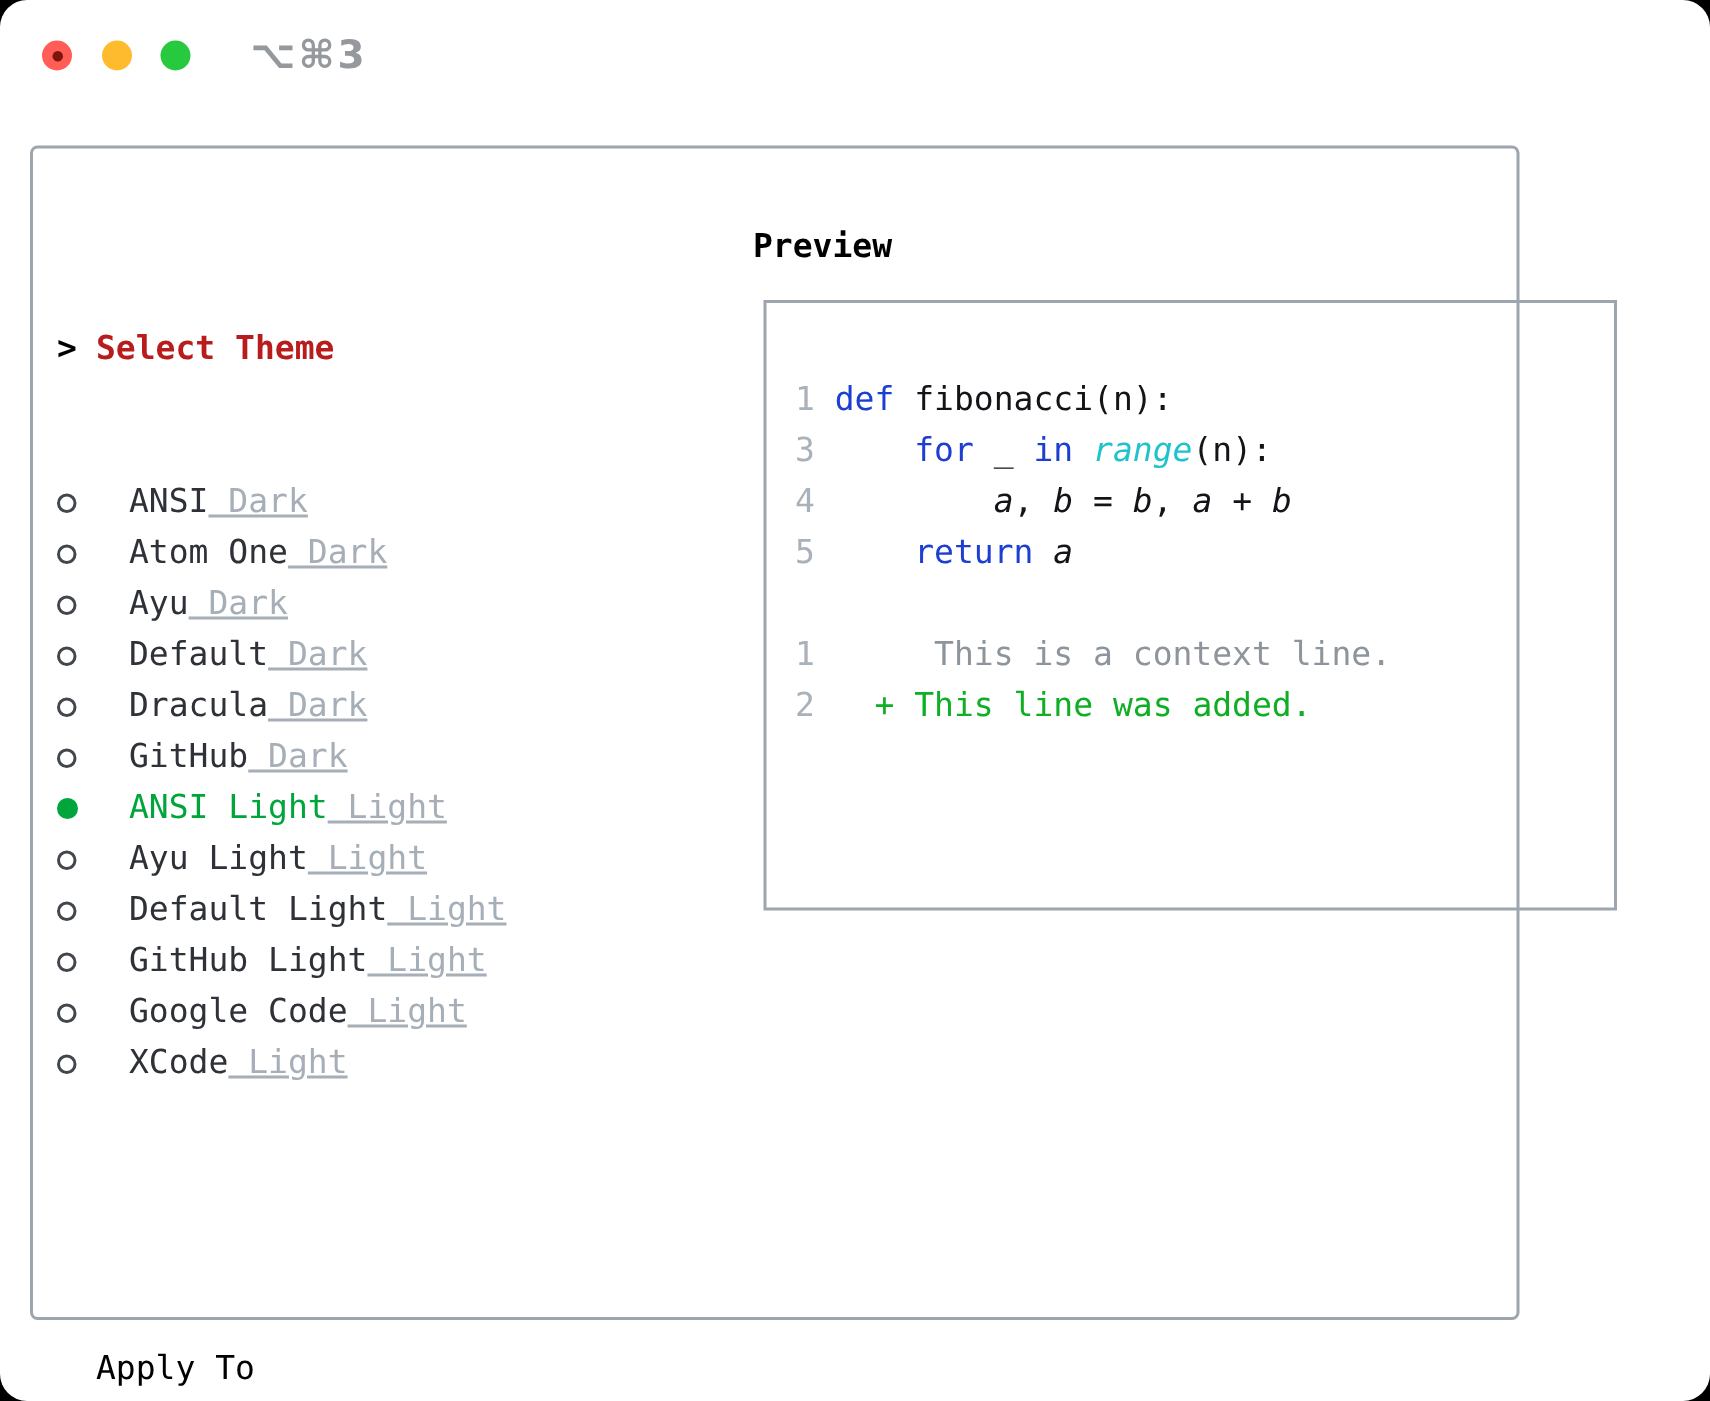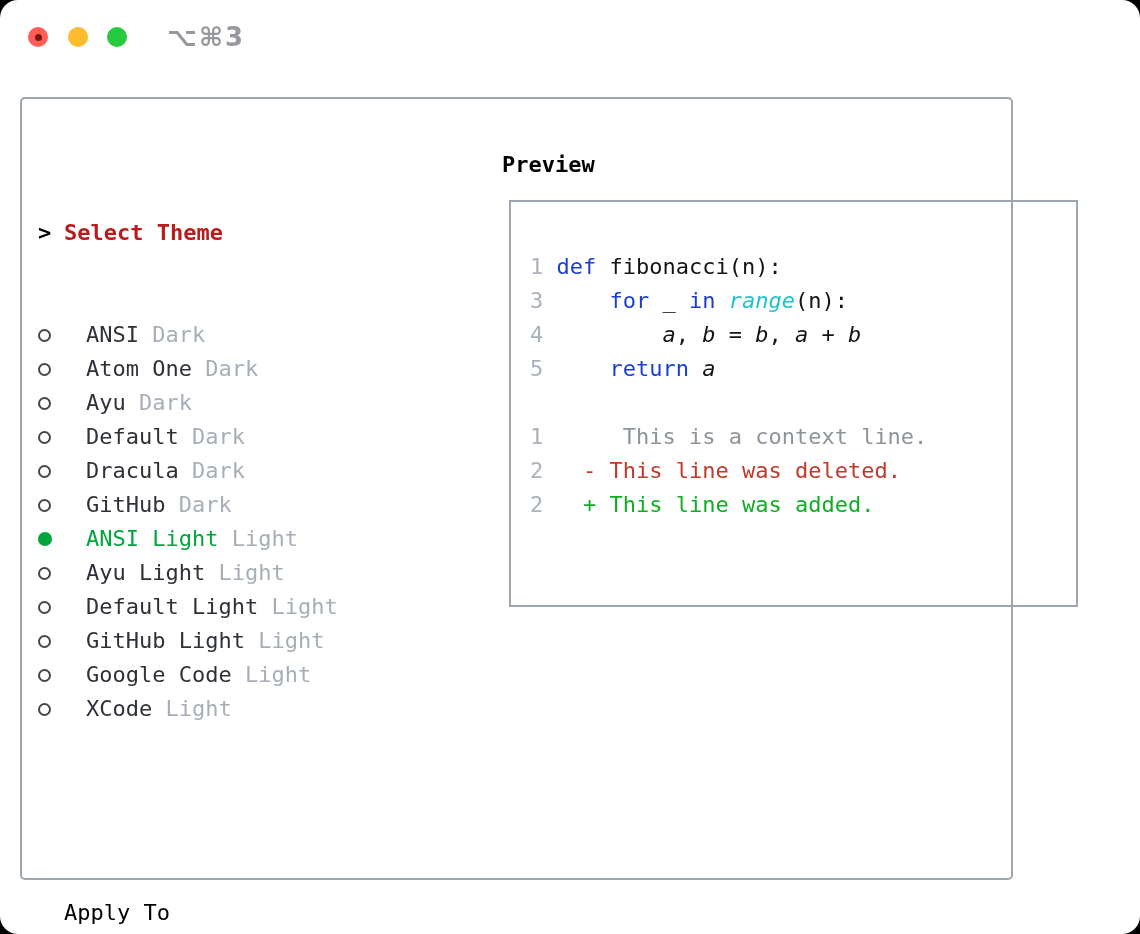--- a/index.html
+++ b/index.html
@@ -21,21 +21,21 @@
                border:2px solid var(--border);border-radius:5px;background:var(--win-bg,#fff);}
   .col-left{position:absolute;left:16px;top:49px;font-size:22px;line-height:34px;white-space:pre;}
   .row{display:flex;height:34px;align-items:center;}
   .marker{width:26px;flex:0 0 26px;display:flex;align-items:center;}
   .radio-off{width:13px;height:13px;border:2px solid #42474e;border-radius:50%;box-sizing:border-box;}
   .radio-on{width:14px;height:14px;border-radius:50%;background:var(--accent);}
   .hdr{font-weight:bold;color:#b91c1c;}
   .hdr-marker{font-weight:bold;color:#000;}
   .item-name{color:var(--item-text);margin-left:22px;}
   .item-name.sel{color:var(--accent);}
-  .item-tag{color:var(--muted);}
+  .item-tag{color:var(--muted);text-decoration:underline;}
   .subhdr{color:#000;}
   
   .preview-label{position:absolute;left:480px;top:49px;font-size:22px;line-height:34px;font-weight:bold;color:#000;text-align:right;}
   .preview-box{position:absolute;left:487px;top:101px;width:569px;height:407px;box-sizing:border-box;
                border:2px solid var(--border);padding:48px 0 0 19px;overflow:hidden;}
   .code-line{height:34px;line-height:34px;font-size:22px;white-space:pre;}
   .ln{color:var(--linenum);}
   .tk-plain{color:var(--code-text);}
   .tk-kw{color:var(--kw);}
   .tk-builtin{color:var(--builtin);font-style:italic;}
@@ -77,18 +77,17 @@
     </div>
 
     <div class="preview-label">Preview</div>
     <div class="preview-box" id="preview-box">
         <div class="code-line"><span class="ln">1</span><span class="tk-plain"> </span><span class="tk-kw">def</span><span class="tk-plain"> fibonacci(n):</span></div>
         <div class="code-line"><span class="ln">3</span><span class="tk-plain">     </span><span class="tk-kw">for</span><span class="tk-plain"> _ </span><span class="tk-kw">in</span><span class="tk-plain"> </span><span class="tk-builtin">range</span><span class="tk-plain">(n):</span></div>
         <div class="code-line"><span class="ln">4</span><span class="tk-plain">         </span><span class="tk-var">a</span><span class="tk-plain">, </span><span class="tk-var">b</span><span class="tk-plain"> = </span><span class="tk-var">b</span><span class="tk-plain">, </span><span class="tk-var">a</span><span class="tk-plain"> + </span><span class="tk-var">b</span></div>
         <div class="code-line"><span class="ln">5</span><span class="tk-plain">     </span><span class="tk-kw">return</span><span class="tk-plain"> </span><span class="tk-var">a</span></div>
         <div class="code-line"><span class="ln"></span></div>
         <div class="code-line"><span class="ln">1</span><span class="tk-ctx">      This is a context line.</span></div>
-        <div class="code-line"><span class="ln">2</span><span class="tk-plain">   </span><span class="tk-del">- This line was deleted.</span></div>
         <div class="code-line"><span class="ln">2</span><span class="tk-plain">   </span><span class="tk-add">+ This line was added.</span></div>
       </div>
 
   </div>
 </div>
 
 </body></html>

